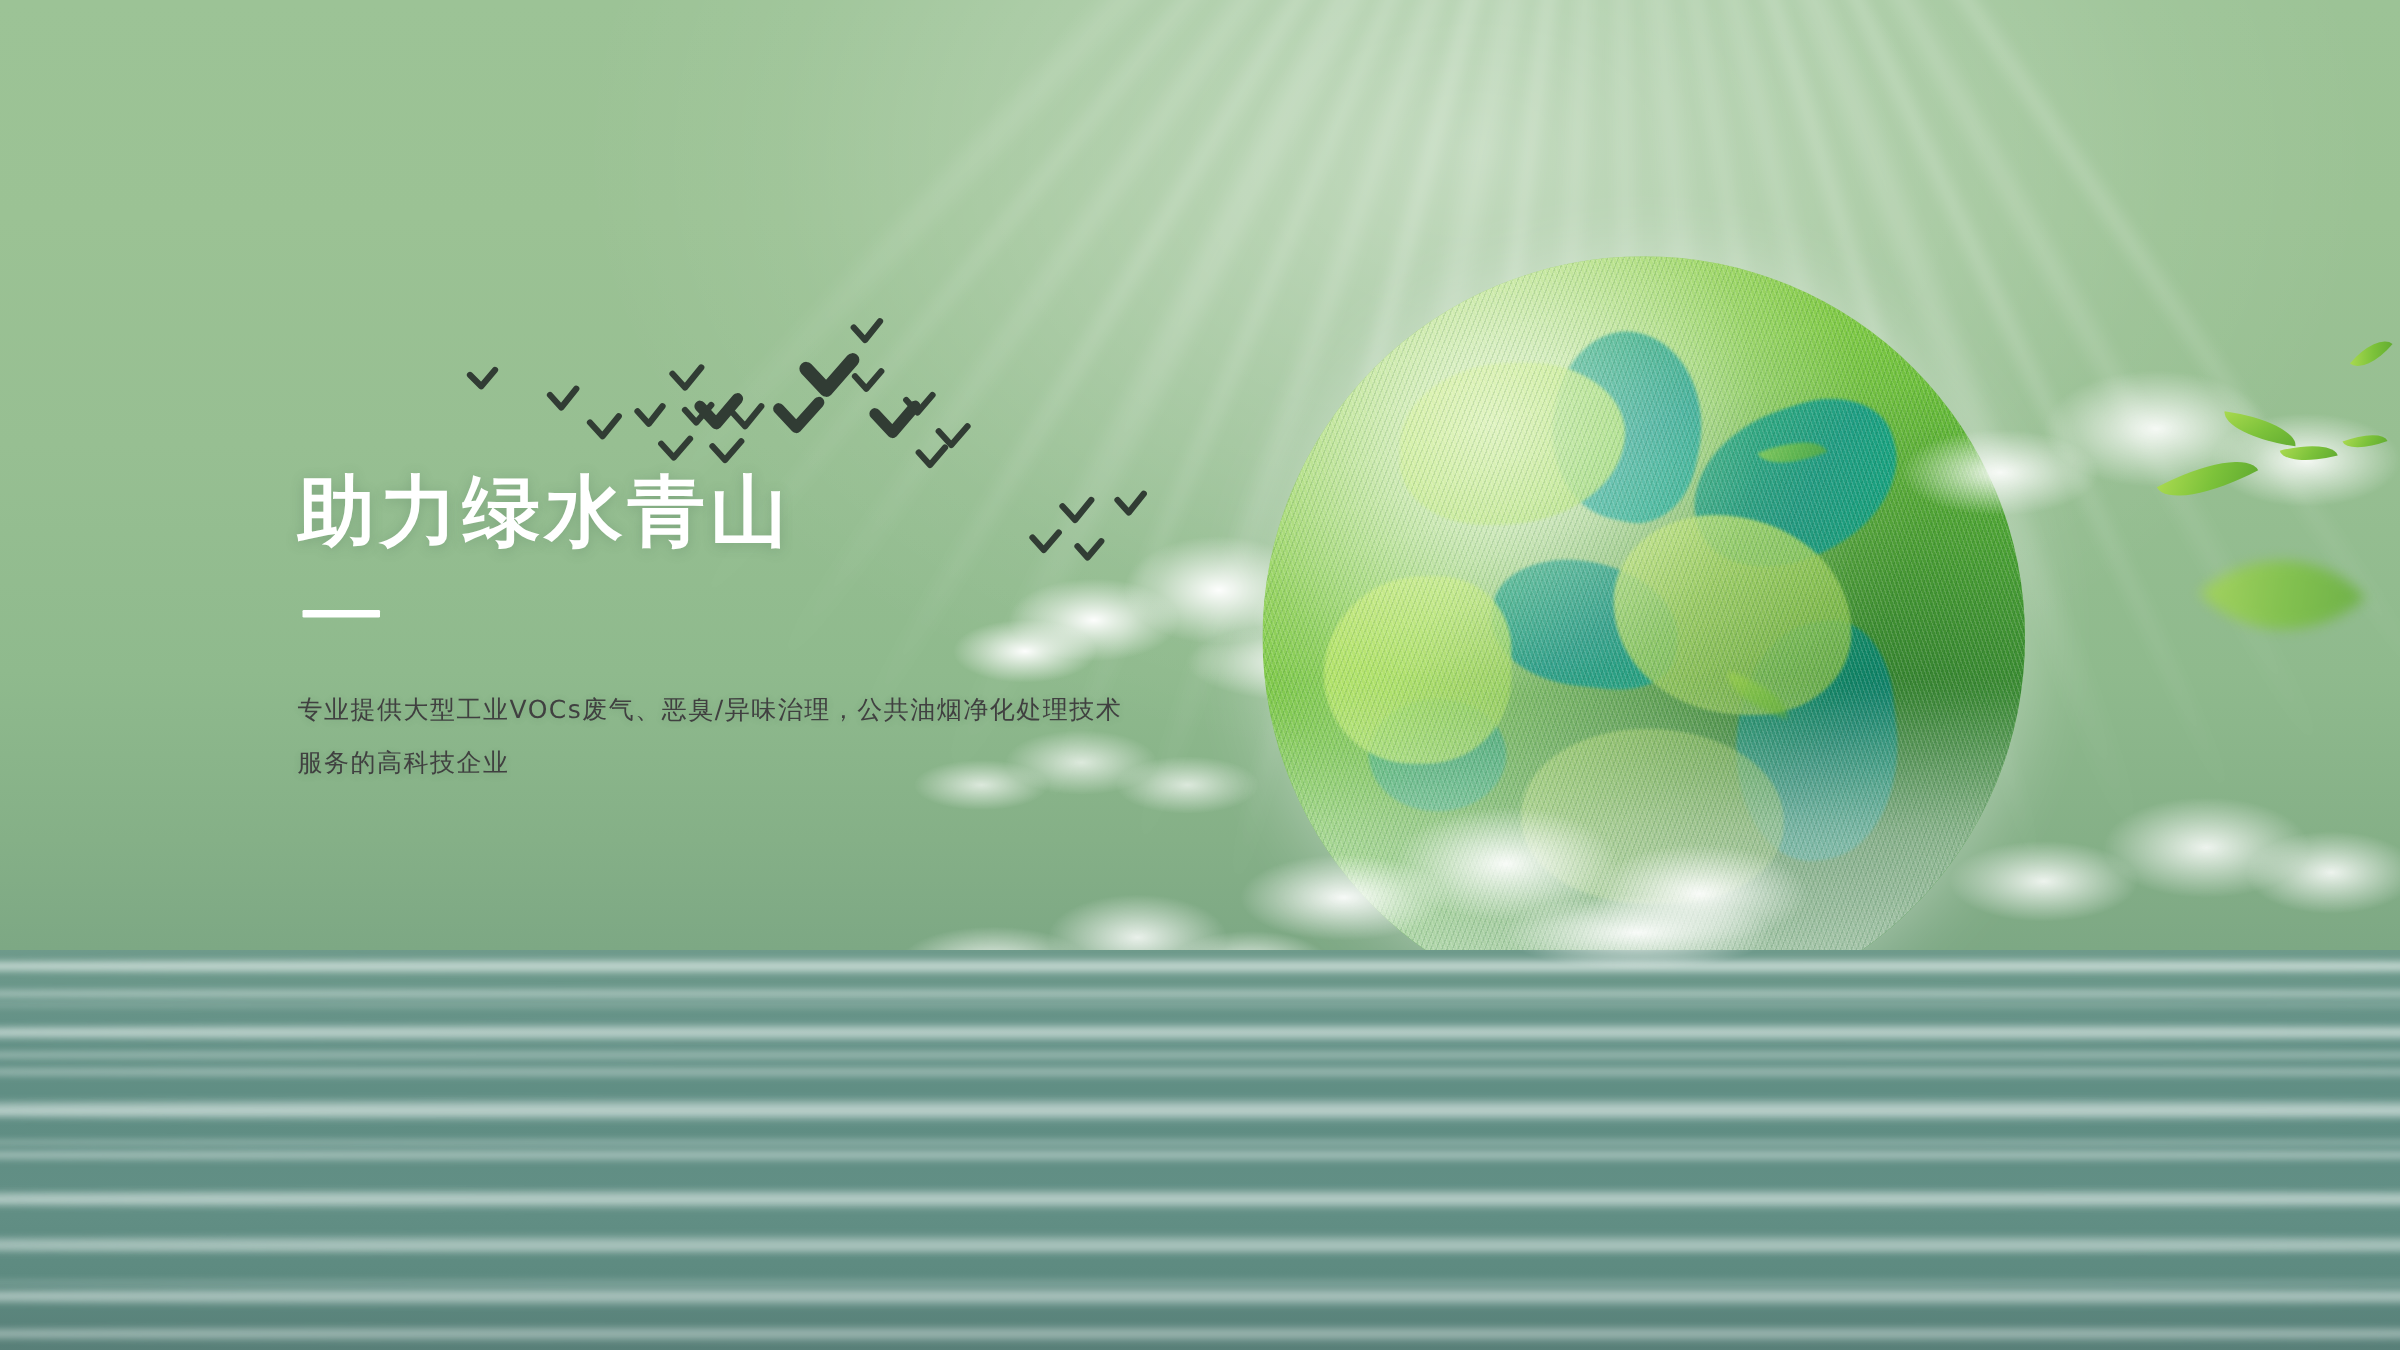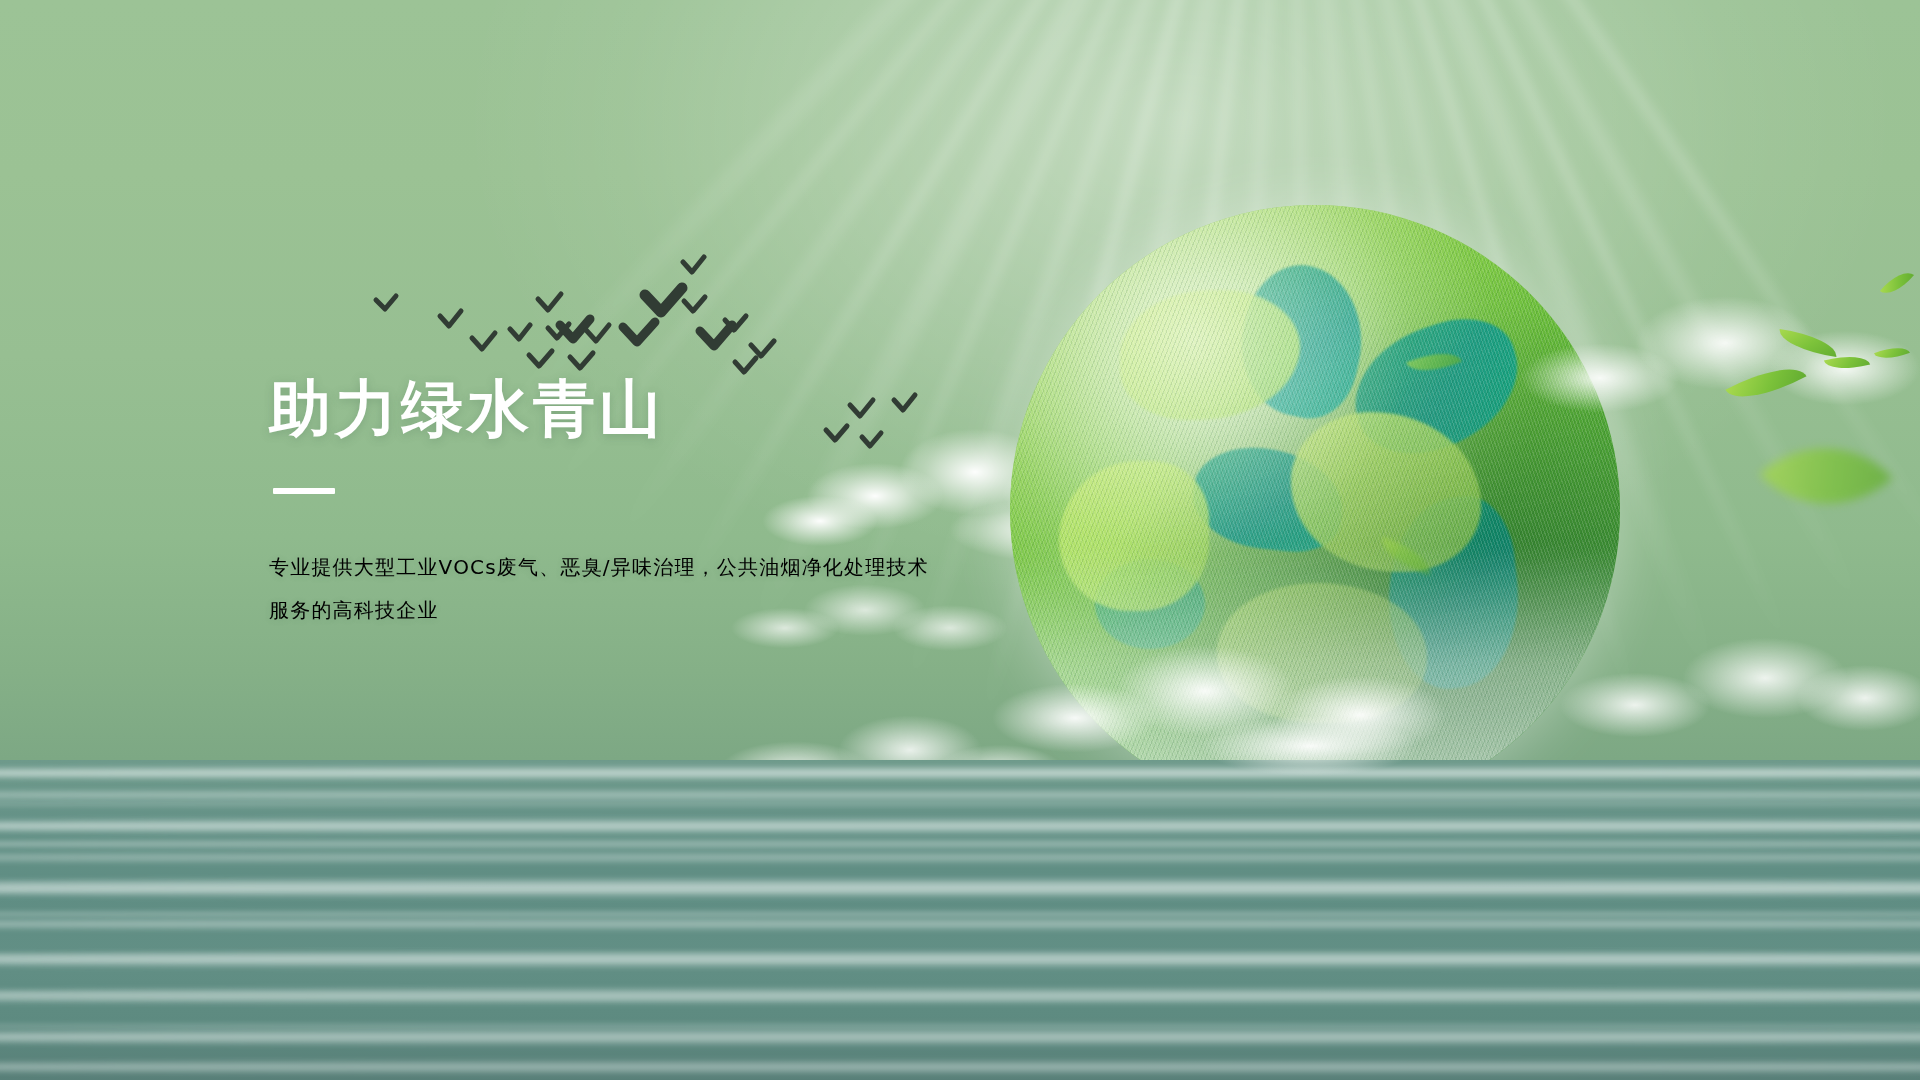--- a/index.html
+++ b/index.html
@@ -163,21 +163,20 @@
   }
 
   
   .copy {
     position: absolute;
     left: 238px;
     top: 368px;
     width: 720px;
     color: #ffffff;
     z-index: 40;
-    margin-left: 31px;
   }
   .headline {
     font-size: 62px;
     font-weight: 700;
     letter-spacing: 4px;
     line-height: 1.32;
     color: #ffffff;
     text-shadow: 0 2px 10px rgba(60,100,70,.25);
     margin: 0;
   }
@@ -187,21 +186,21 @@
     height: 6px;
     background: #ffffff;
     margin: 38px 0 0 4px;
     border-radius: 1px;
   }
   .subcopy {
     margin-top: 52px;
     font-size: 20px;
     line-height: 2.15;
     letter-spacing: 1.2px;
-    color: #000000;
+    color: #404040;
     max-width: 680px;
     font-weight: 400;
     text-shadow: 0 1px 6px rgba(60,100,70,.20);
   }
 </style>
 </head>
 <body>
 
 <div id="stage">
 

